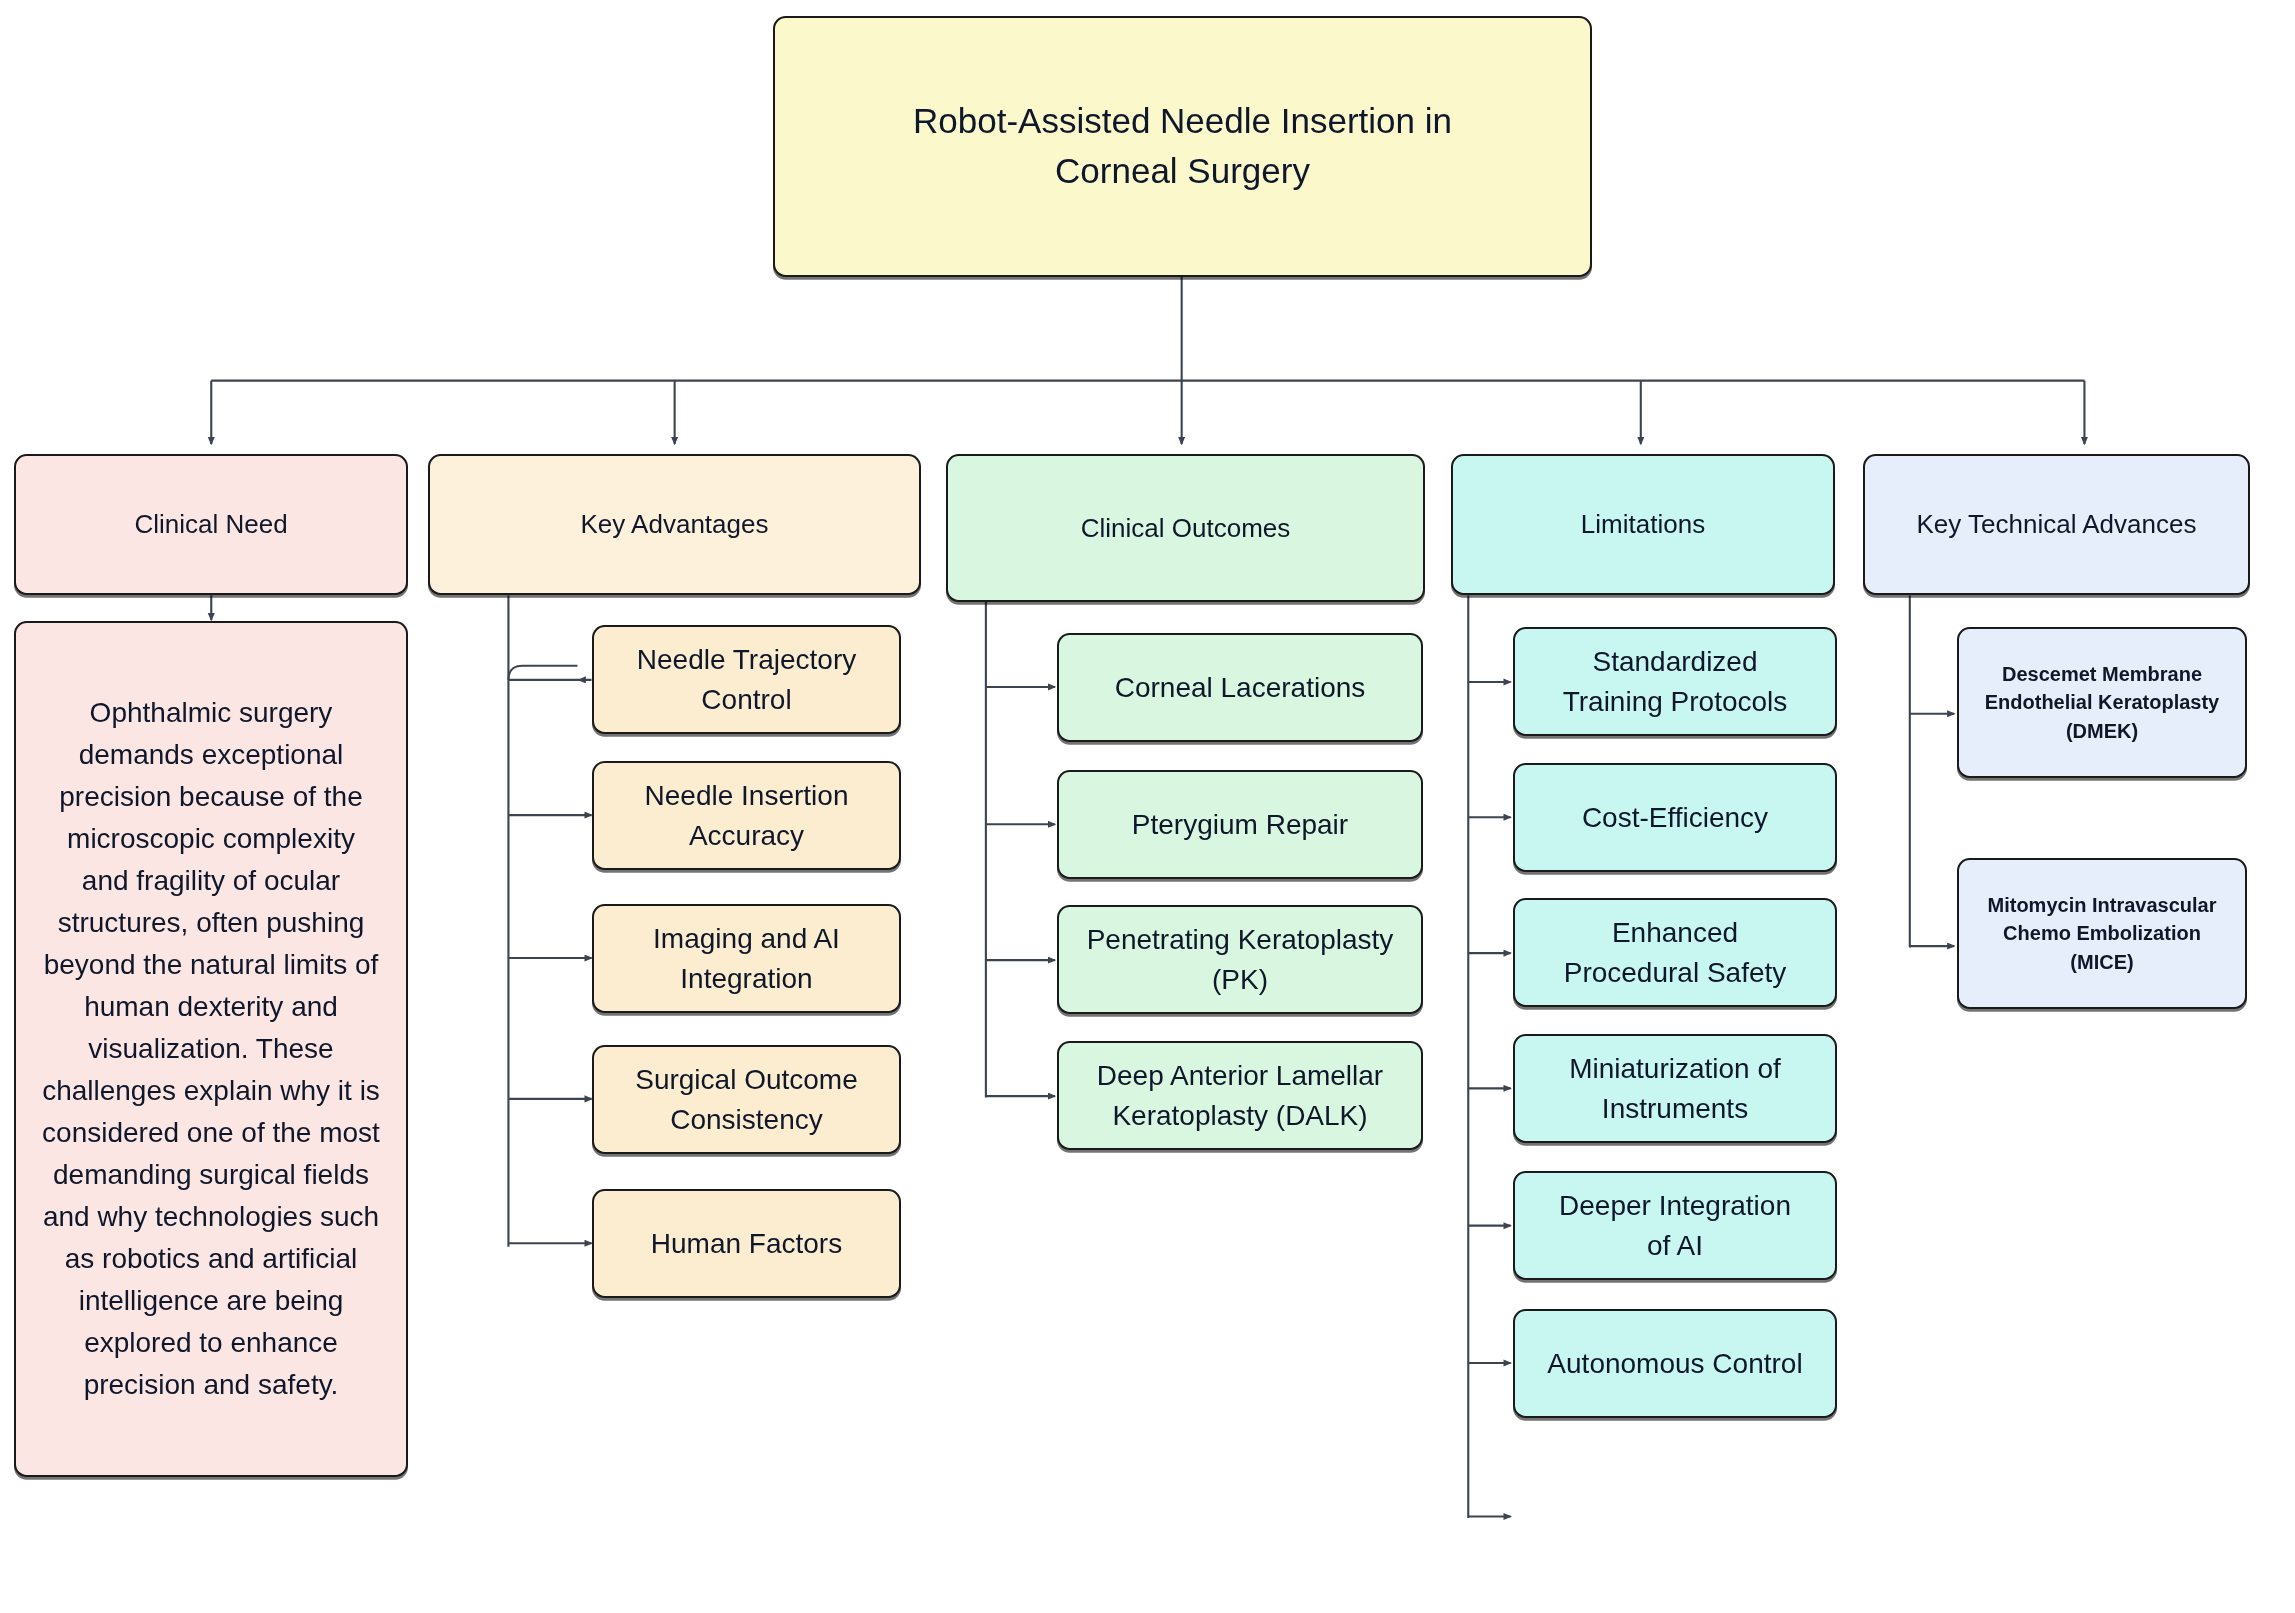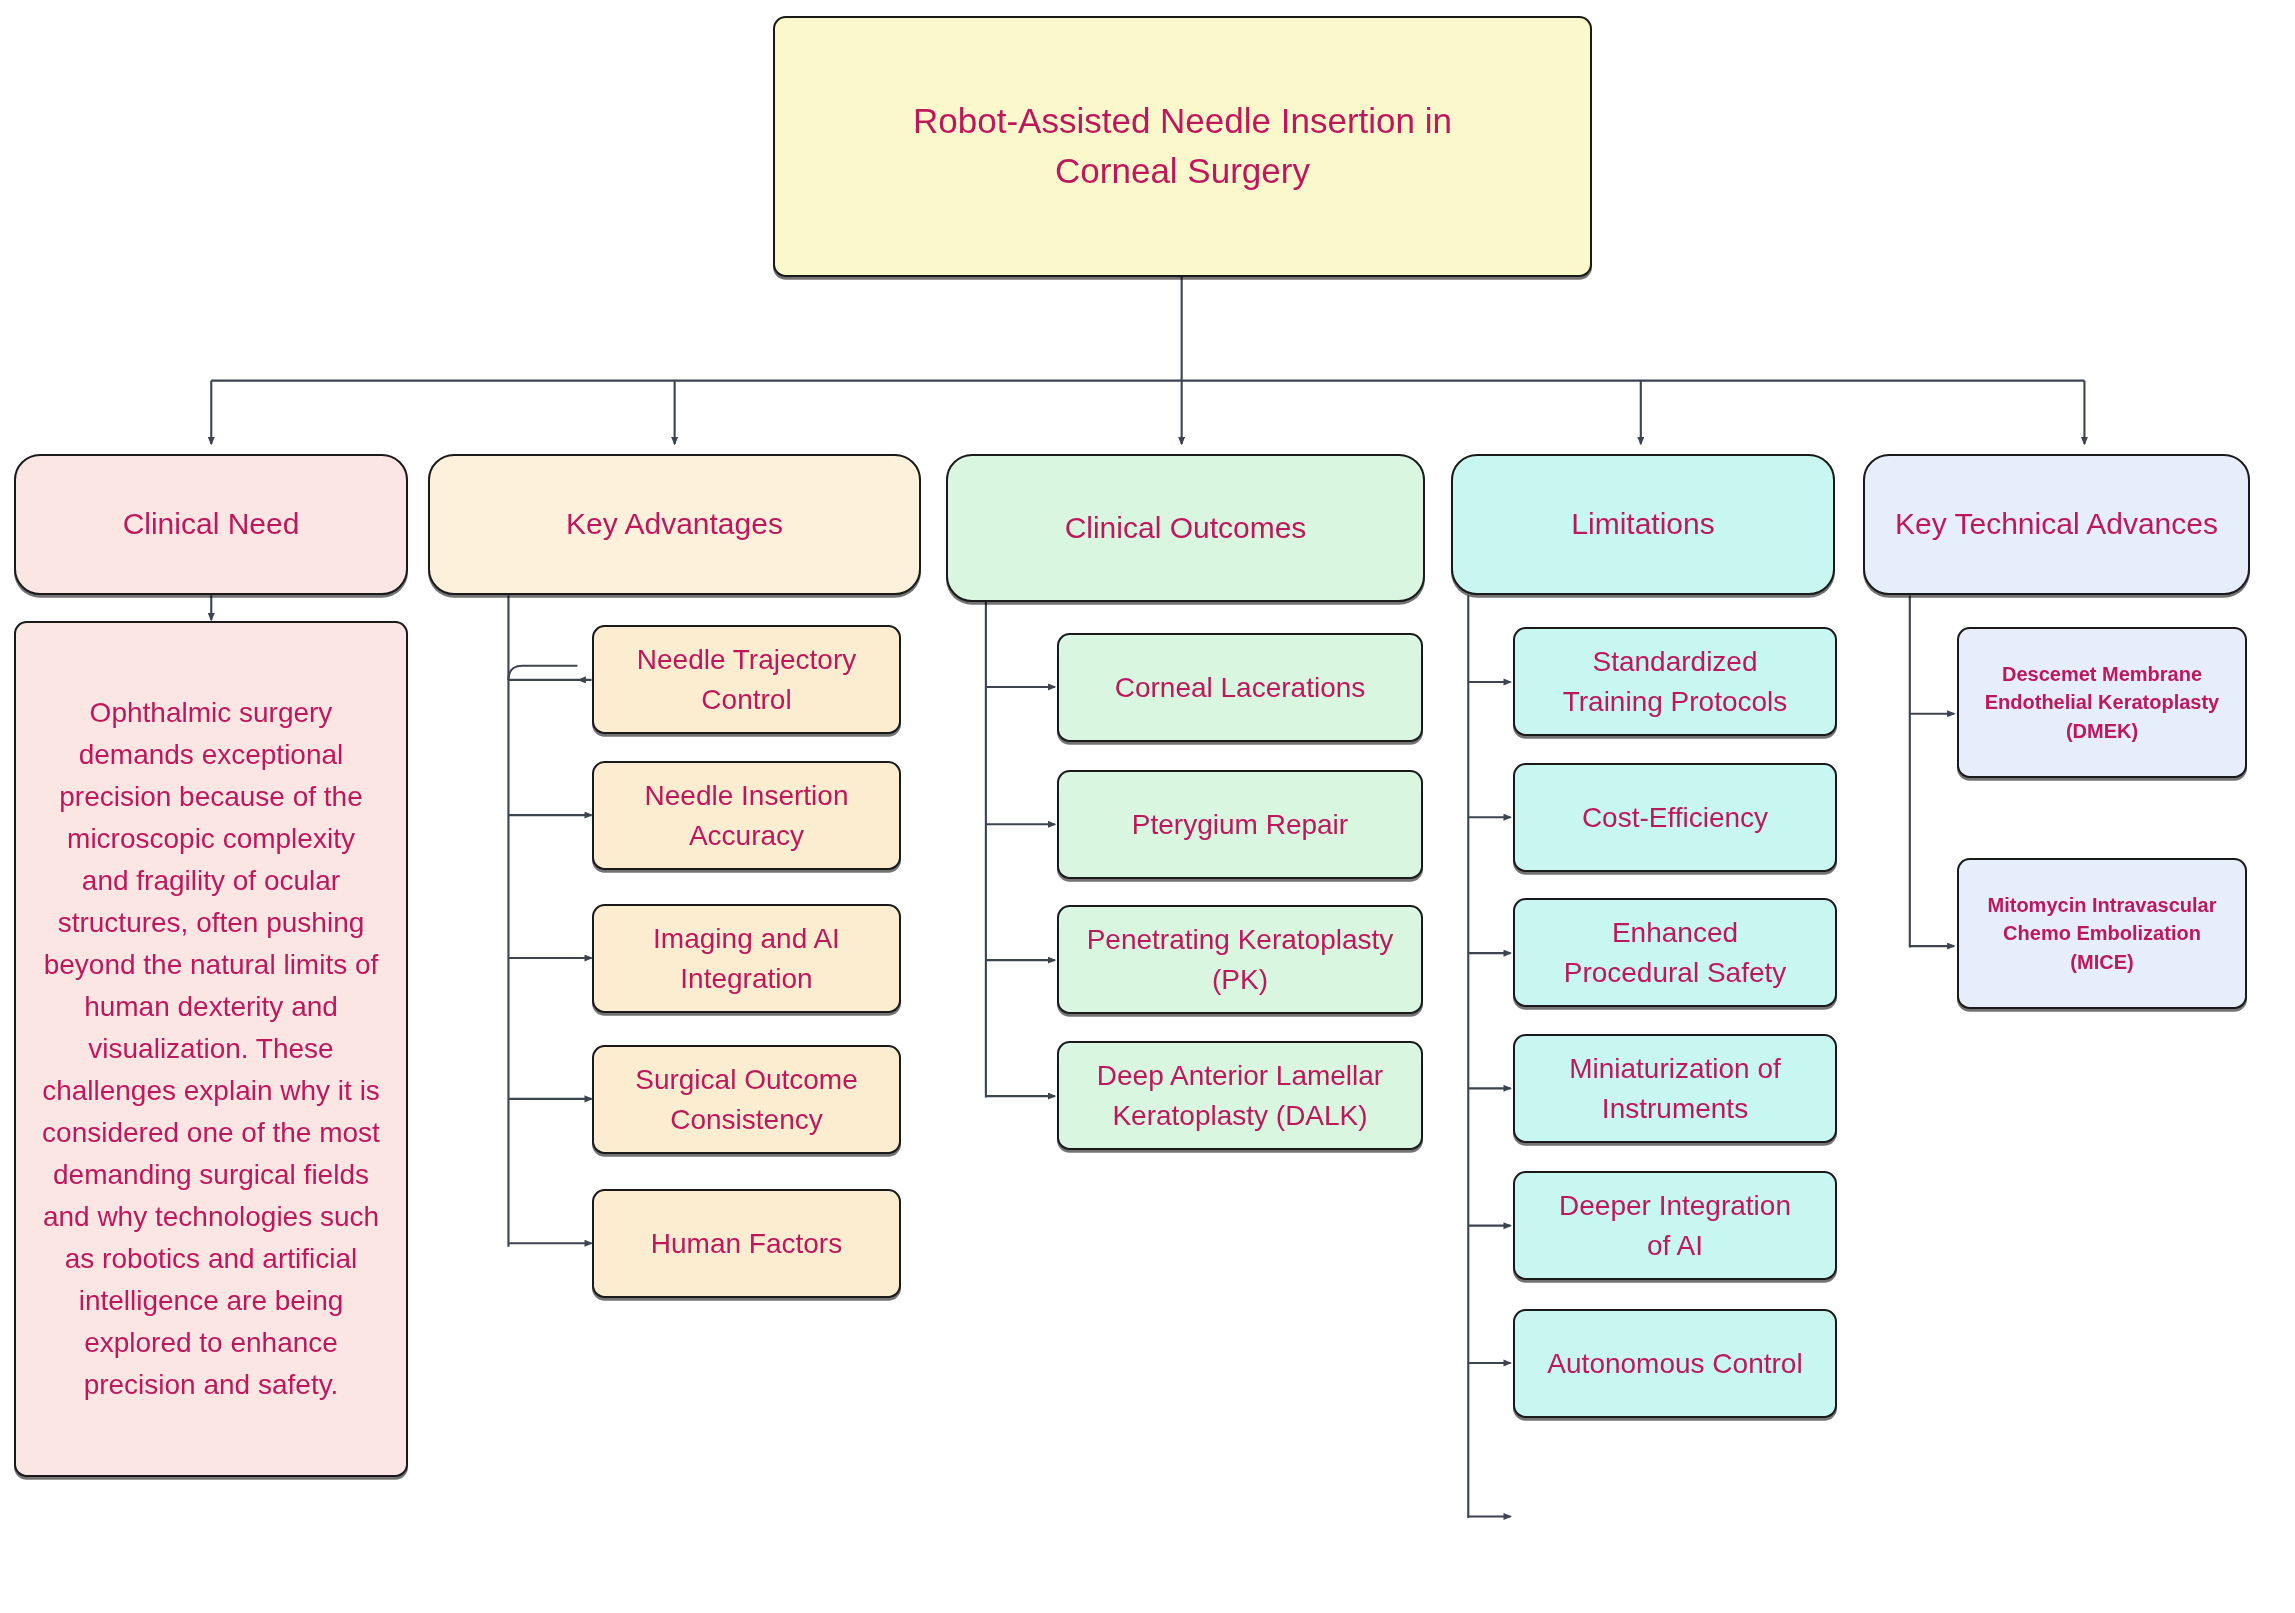--- a/index.html
+++ b/index.html
@@ -27,35 +27,34 @@
   }
   .node {
     position: absolute;
     box-sizing: border-box;
     border: 2.8px solid #1a1a1a;
     border-radius: 12.7px;
     display: flex;
     align-items: center;
     justify-content: center;
     text-align: center;
-    color: #be185d;
+    color: #0f172a;
     line-height: 1.42;
     padding: 5.6px 12.7px;
     box-shadow: 0 2.8px 0 rgba(0,0,0,0.55);
   }
   .node .label {
     display: block;
     white-space: pre-line;
   }
   .root {
     font-size: 35px;
   }
   .branch {
-    font-size: 30px;
-    border-radius: 26px;
+    font-size: 26px;
   }
   .leaf {
     font-size: 28px;
   }
   .leaf-sm {
     font-size: 20px;
     font-weight: bold;
   }
   .bodytext {
     font-size: 28px;

